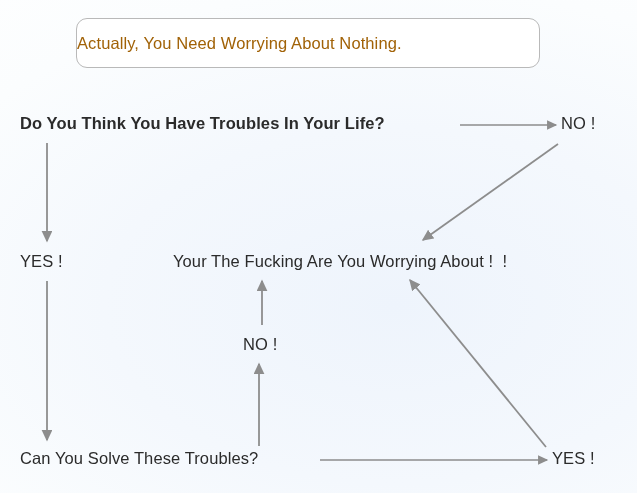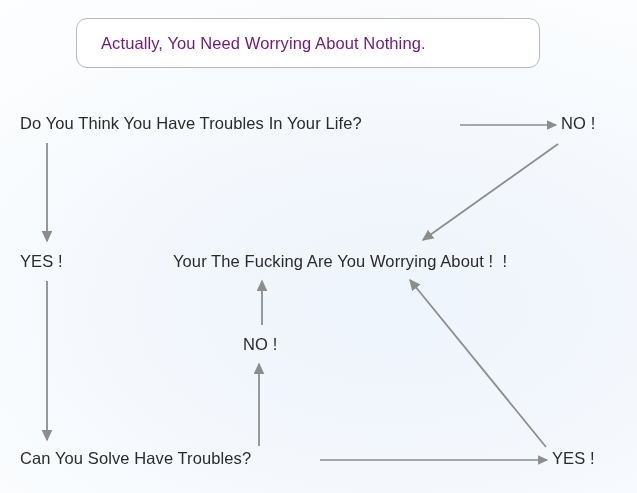--- a/index.html
+++ b/index.html
@@ -42,28 +42,27 @@
     width: 464px;
     height: 50px;
     box-sizing: border-box;
     border: 1px solid #b9b9b9;
     border-radius: 11px;
     background: rgba(255,255,255,0.92);
     display: flex;
     align-items: center;
   }
   #title-text {
-    color: #701a75;
+    color: #a16207;
     font-size: 16.5px;
     line-height: 1;
     white-space: pre;
-    margin-left: 24px;
     letter-spacing: 0.1px;
   }
-  #q-troubles   { left: 20px;  top: 115px; }
+  #q-troubles   { left: 20px;  top: 115px; font-weight: bold; }
   #a-no-top     { left: 561px; top: 115px; }
   #a-yes-left   { left: 20px;  top: 253px; }
   #center-text  { left: 173px; top: 253px; }
   #a-no-mid     { left: 243px; top: 336px; }
   #q-solve      { left: 20px;  top: 450px; }
   #a-yes-bottom { left: 552px; top: 450px; }
 </style>
 </head>
 <body>
 
@@ -100,17 +99,17 @@
   <div class="node" id="q-troubles">Do You Think You Have Troubles In Your Life?</div>
 
   <div class="node" id="a-no-top">NO !</div>
 
   <div class="node" id="a-yes-left">YES !</div>
 
   <div class="node" id="center-text">Your The Fucking Are You Worrying About !  !</div>
 
   <div class="node" id="a-no-mid">NO !</div>
 
-  <div class="node" id="q-solve">Can You Solve Have Troubles?</div>
+  <div class="node" id="q-solve">Can You Solve These Troubles?</div>
 
   <div class="node" id="a-yes-bottom">YES !</div>
 
 </div>
 
 </body></html>

